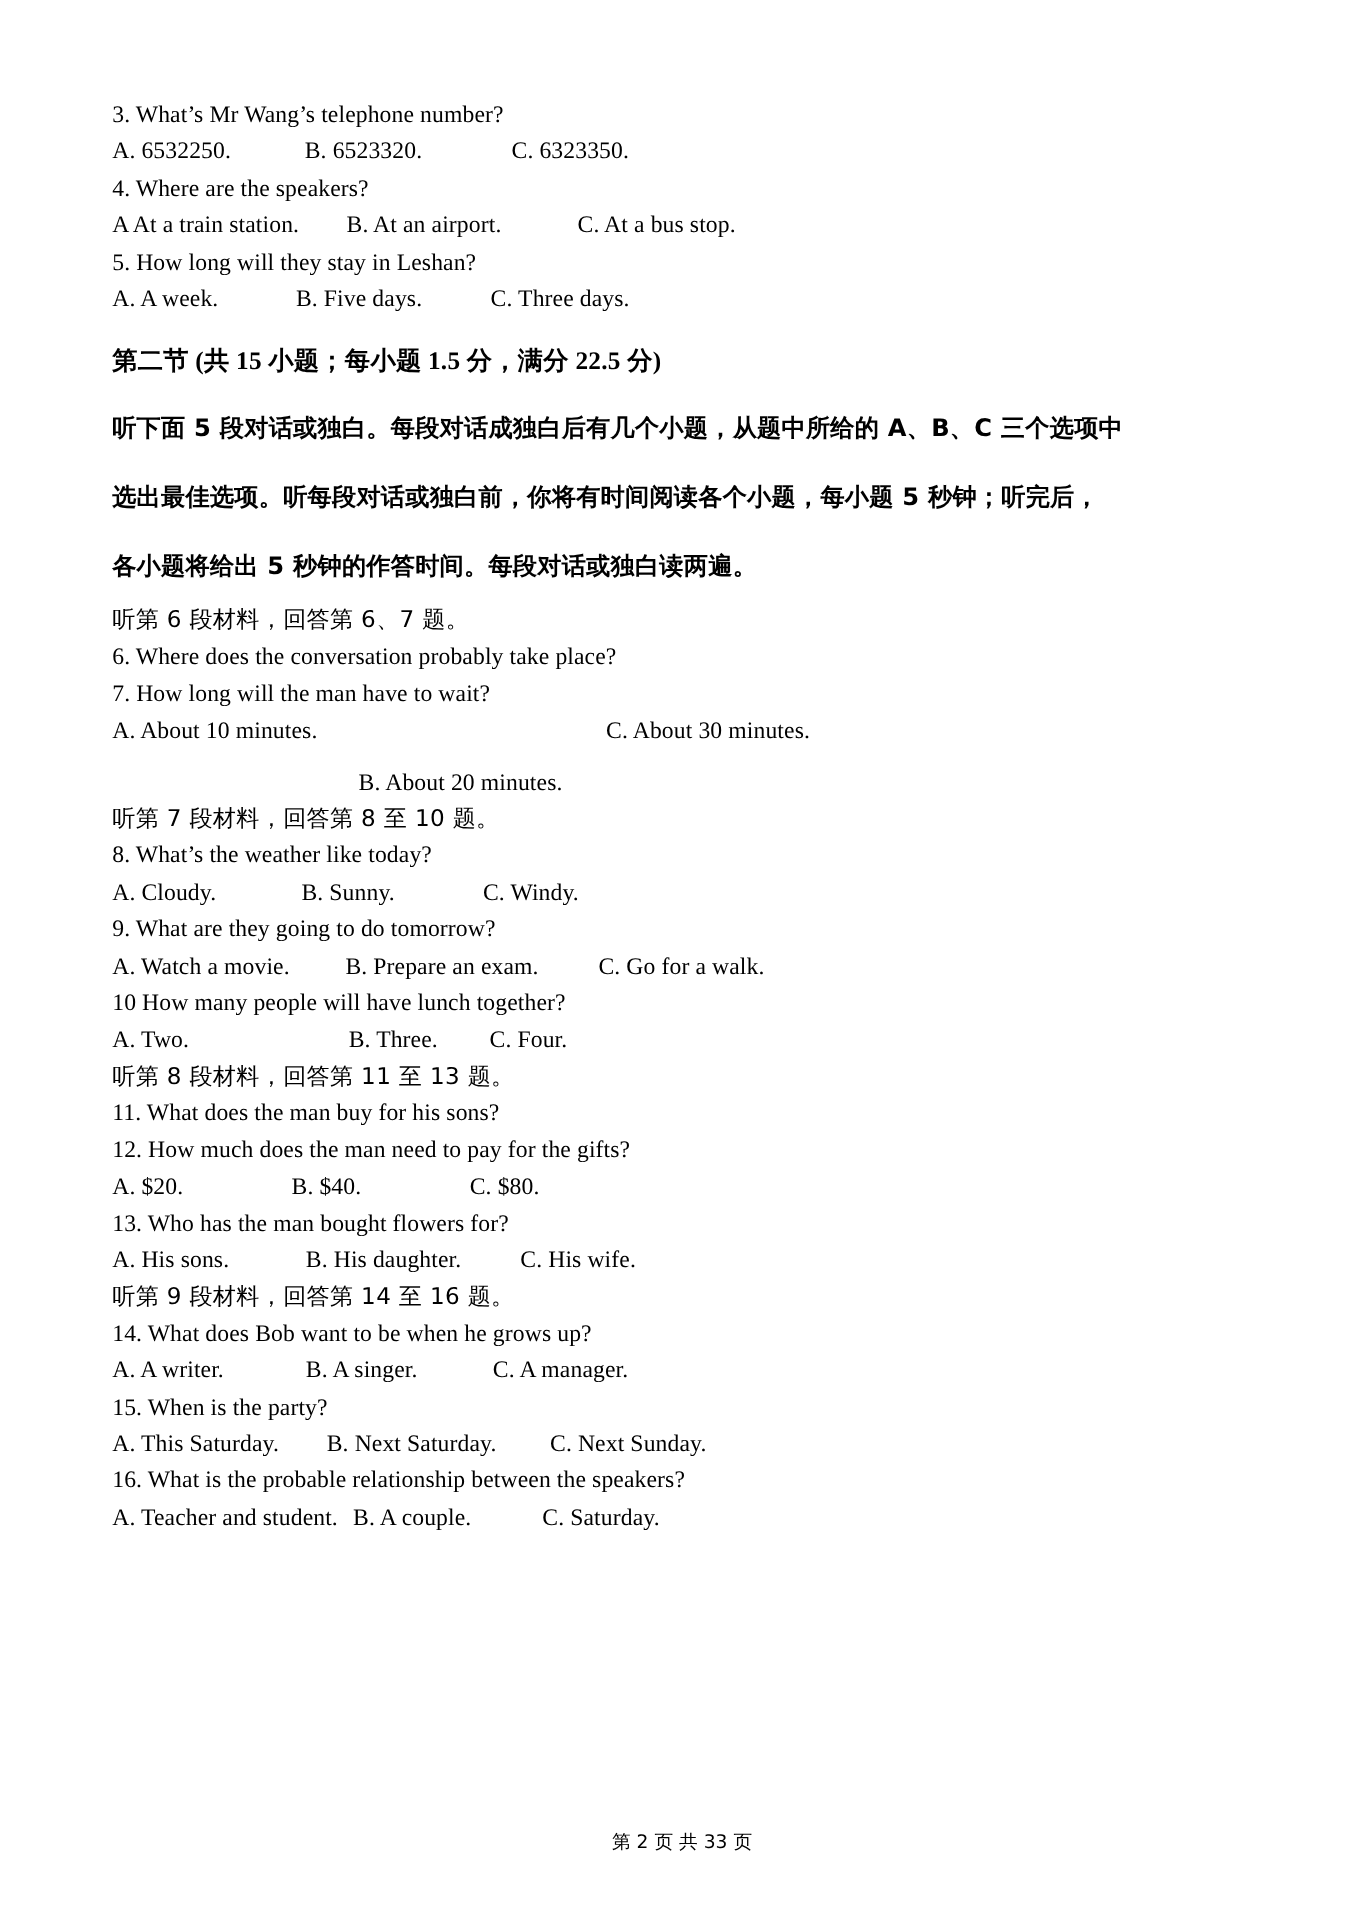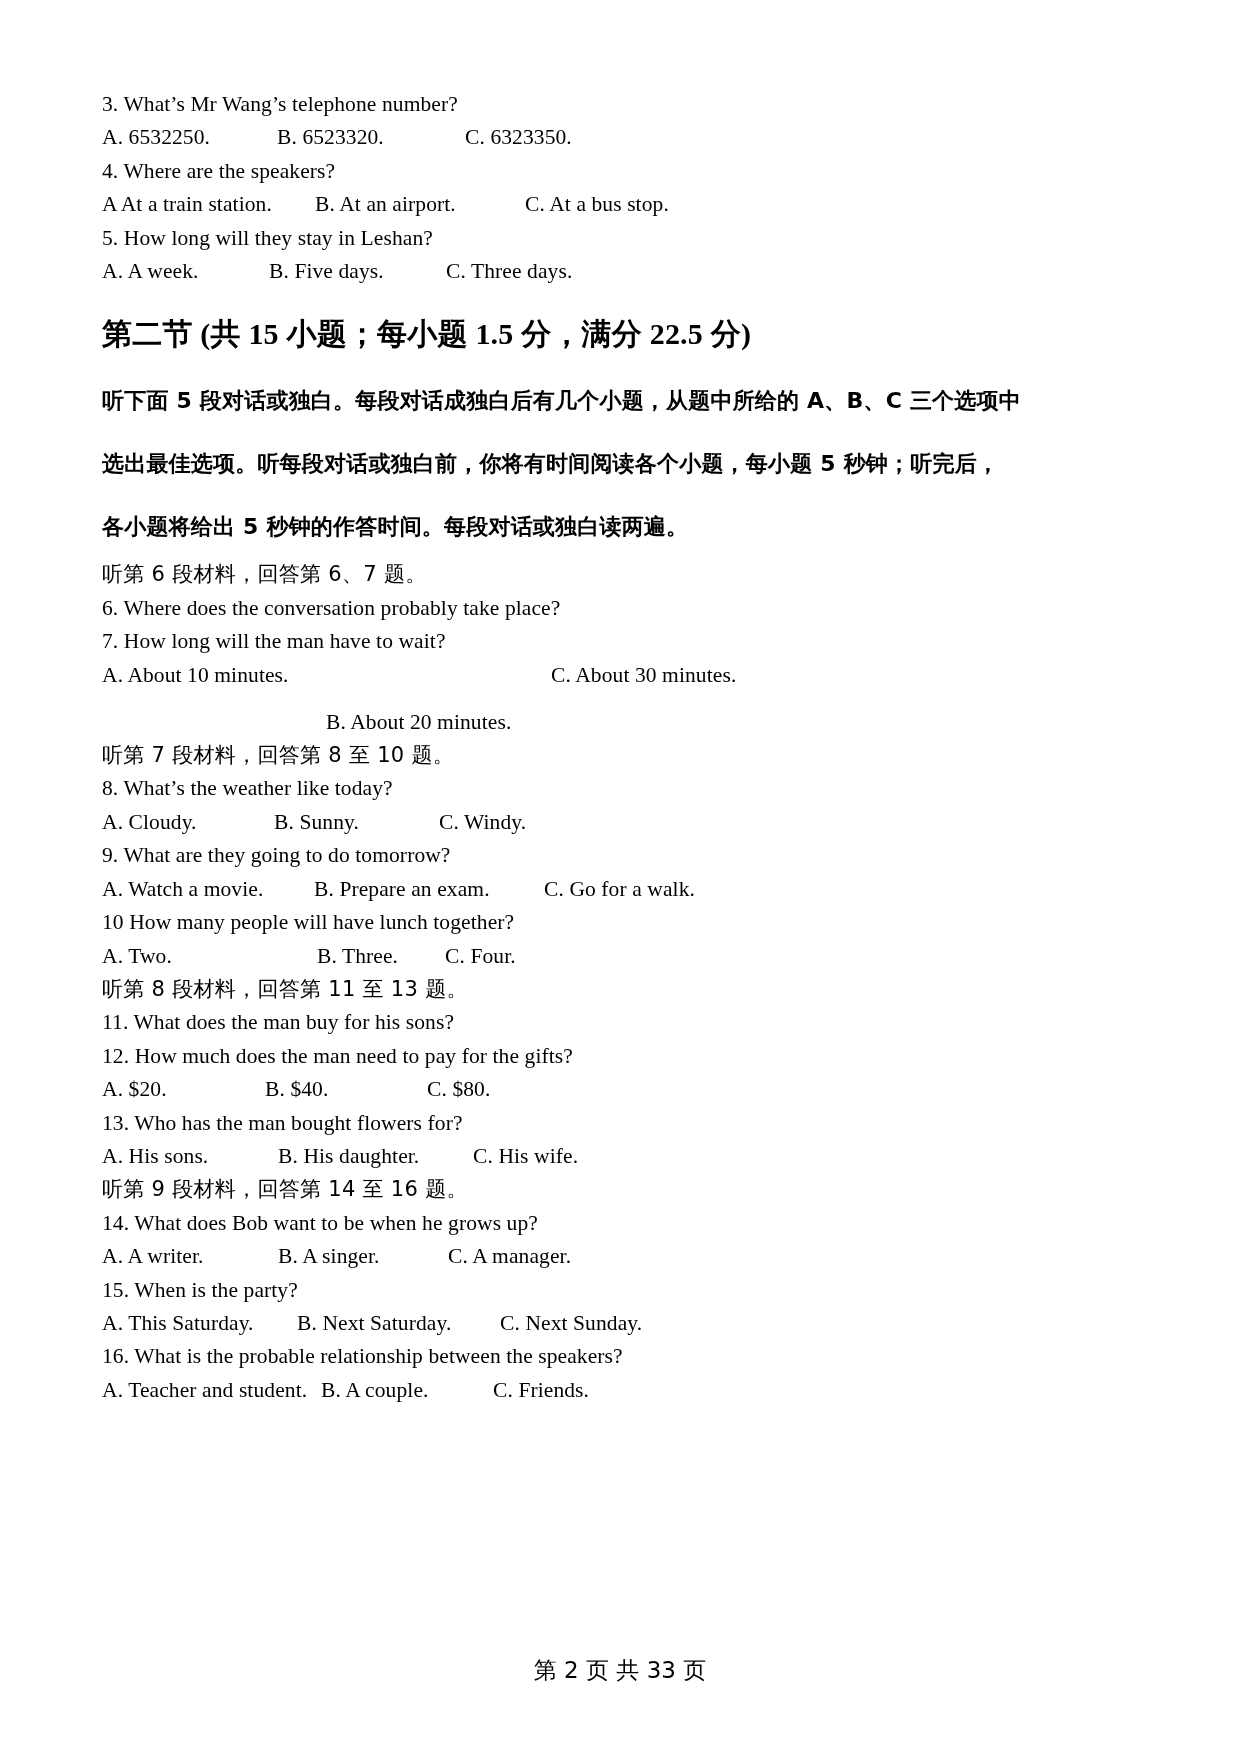--- a/index.html
+++ b/index.html
@@ -73,22 +73,22 @@
   .cn-line {
     font-size: 21px;
     line-height: 33.4px;
     white-space: nowrap;
     font-family: "DejaVu Sans", "Liberation Sans", sans-serif;
     letter-spacing: 0.3px;
   }
 
   
   .section-head {
-    font-size: 30px;
-    line-height: 39px;
+    font-size: 23px;
+    line-height: 28px;
     font-weight: bold;
     font-family: "DejaVu Sans", "Liberation Sans", sans-serif;
     white-space: nowrap;
     margin-top: 26px;
     margin-bottom: 22px;
     letter-spacing: 0.2px;
   }
   .section-head .en {
     font-family: "Liberation Serif", "DejaVu Serif", serif;
     font-weight: bold;
@@ -110,21 +110,21 @@
   .gap-after-head { height: 10px; }
   .gap-after-ins { height: 16px; }
 
   
   .footer {
     position: absolute;
     left: 0;
     right: 0;
     bottom: 68px;
     text-align: center;
-    font-size: 23px;
+    font-size: 17px;
     font-family: "DejaVu Sans", "Liberation Sans", sans-serif;
     white-space: nowrap;
   }
 </style>
 </head>
 <body>
 
 <div class="page">
 
   <div>
@@ -203,19 +203,19 @@
     <div class="qline">14. What does Bob want to be when he grows up?</div>
     <div class="opts">
       <span class="o c-a" style="width:176px">A. A writer.</span><span class="o c-b" style="width:170px">B. A singer.</span><span class="o">C. A manager.</span>
     </div>
     <div class="qline">15. When is the party?</div>
     <div class="opts">
       <span class="o c-a" style="width:195px">A. This Saturday.</span><span class="o c-b" style="width:203px">B. Next Saturday.</span><span class="o">C. Next Sunday.</span>
     </div>
     <div class="qline">16. What is the probable relationship between the speakers?</div>
     <div class="opts">
-      <span class="o c-a" style="width:219px">A. Teacher and student.</span><span class="o c-b" style="width:172px">B. A couple.</span><span class="o">C. Friends.</span>
+      <span class="o c-a" style="width:219px">A. Teacher and student.</span><span class="o c-b" style="width:172px">B. A couple.</span><span class="o">C. Saturday.</span>
     </div>
   </div>
 
   <div class="footer">第 2 页 共 33 页</div>
 
 </div>
 
 </body></html>

